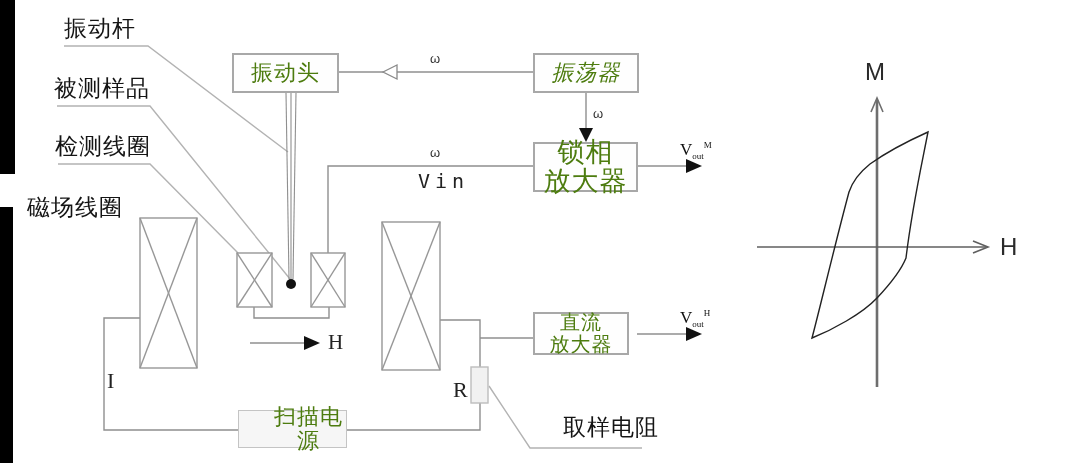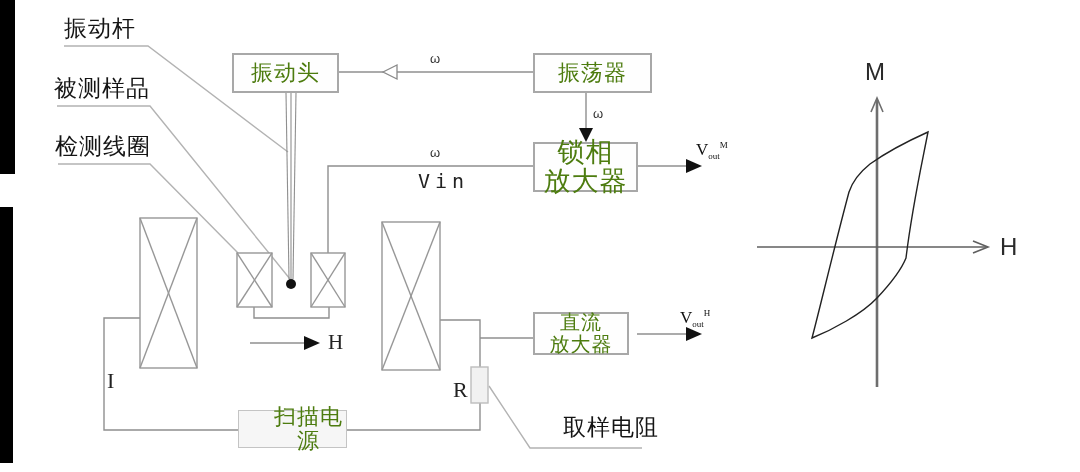--- a/index.html
+++ b/index.html
@@ -104,46 +104,47 @@
                C 884 154, 908 141, 928 132
                C 921 168, 912 208, 906 258
                C 902 268, 893 281, 877 298
                C 862 314, 832 330, 812 338 Z" fill="none" stroke="#222" stroke-width="1.4"></path>
     </g>
   </svg>
 
   <div class="lbl" style="left:64px;top:13px;">振动杆</div>
   <div class="lbl" style="left:54px;top:73px;">被测样品</div>
   <div class="lbl" style="left:55px;top:131px;">检测线圈</div>
+  <div class="lbl" style="left:27px;top:192px;">磁场线圈</div>
   <div class="lbl" style="left:563px;top:412px;">取样电阻</div>
 
   <div class="box" style="left:232px;top:53px;width:107px;height:40px;">
     <span>振动头</span>
   </div>
-  <div class="box" style="left:533px;top:53px;width:119px;height:40px;">
+  <div class="box" style="left:533px;top:53px;width:106px;height:40px;font-style:italic;">
     <span>振荡器</span>
   </div>
   <div class="box" style="left:533px;top:142px;width:105px;height:50px;font-size:27px;">
     <span>锁相</span>
     <span>放大器</span>
   </div>
   <div class="box" style="left:533px;top:312px;width:96px;height:43px;font-size:20px;">
     <span>直流</span>
     <span>放大器</span>
   </div>
   <div class="box graybg" style="left:238px;top:410px;width:109px;height:38px;">
     <span>扫描电源</span>
   </div>
 
   <div class="sym omega" style="left:430px;top:51px;">ω</div>
   <div class="sym omega" style="left:593px;top:106px;">ω</div>
   <div class="sym omega" style="left:430px;top:145px;">ω</div>
   <div class="sym vin" style="left:418px;top:169px;">Vin</div>
 
-  <div class="sym vout" style="left:680px;top:140px;margin-left:16px;">
+  <div class="sym vout" style="left:680px;top:140px;">
     <span>V</span><sub>out</sub><sup>M</sup>
   </div>
   <div class="sym vout" style="left:680px;top:308px;">
     <span>V</span><sub>out</sub><sup>H</sup>
   </div>
 
   <div class="sym serif" style="left:107px;top:368px;">I</div>
   <div class="sym serif" style="left:453px;top:377px;">R</div>
   <div class="sym serif" style="left:328px;top:330px;font-size:21px;">H</div>
 

